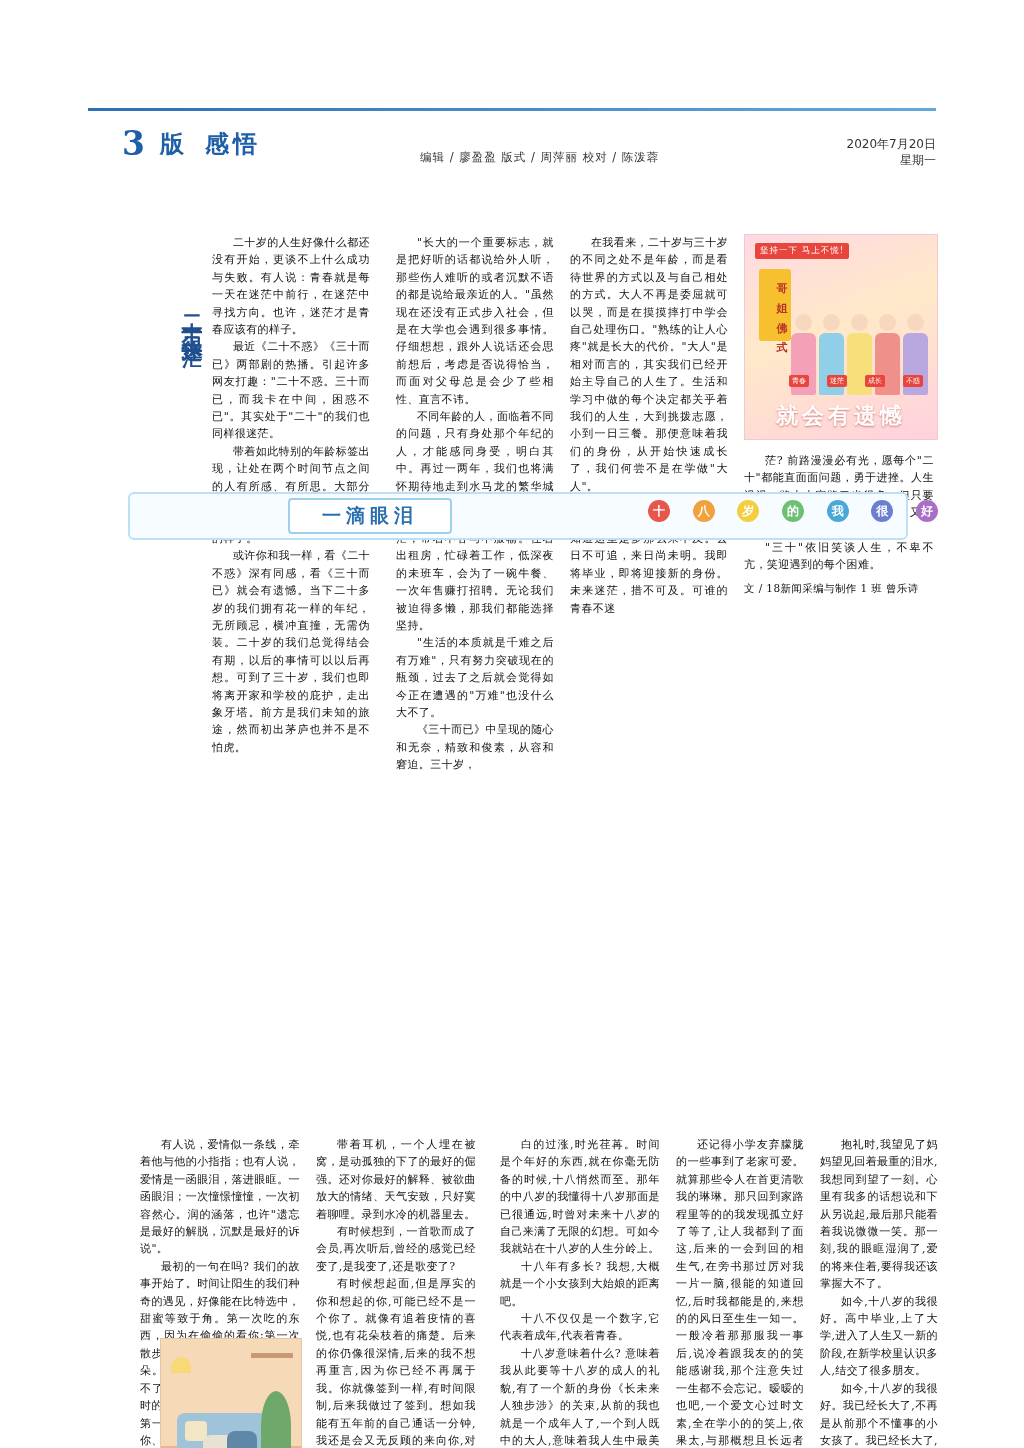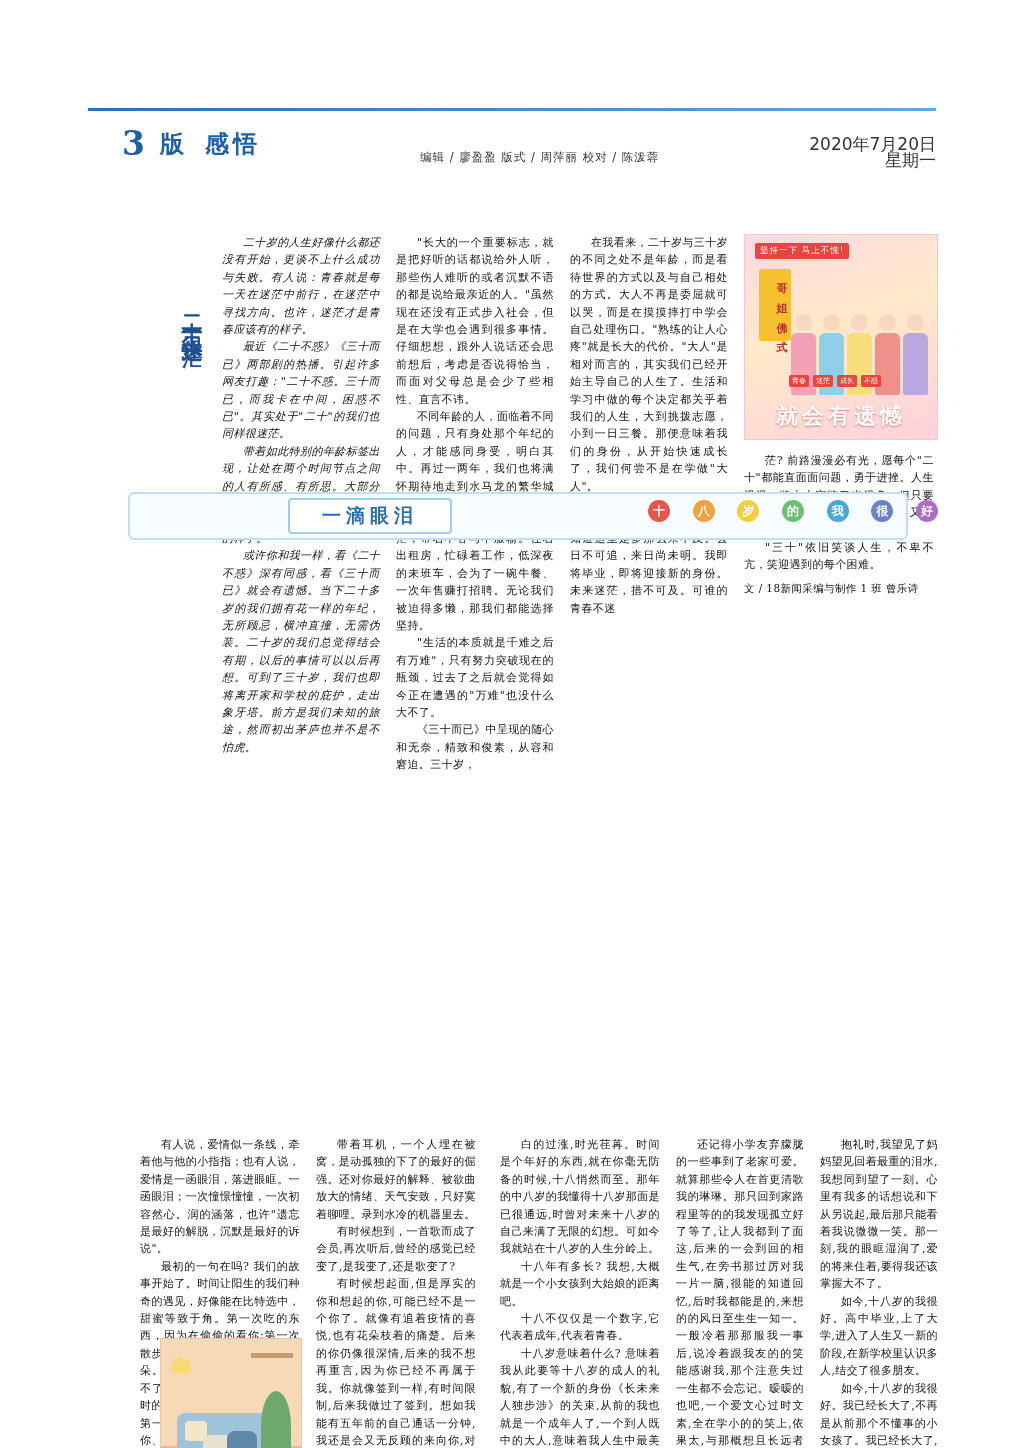--- a/index.html
+++ b/index.html
@@ -35,21 +35,21 @@
     position:absolute;left:205px;top:70px;
     font-size:24px;font-weight:bold;color:#1e5fa8;
     letter-spacing:4px;
   }
   .mh-credit{
     position:absolute;left:420px;top:92px;
     font-size:11.5px;color:#333;letter-spacing:1px;
   }
   .mh-date{
     position:absolute;right:88px;top:78px;
-    text-align:right;font-size:17px;color:#333;line-height:16px;
+    text-align:right;font-size:12px;color:#333;line-height:16px;
   }
 
   
   .sect1{position:absolute;left:0;top:112px;width:1024px;height:372px;}
   .vtitle{
     position:absolute;left:172px;top:188px;
     width:42px;
     writing-mode:vertical-rl;
     text-orientation:upright;
     font-family:"DejaVu Serif","Liberation Serif",serif;
@@ -60,21 +60,21 @@
 
   .col{
     position:absolute;
     font-family:"DejaVu Serif","Liberation Serif",serif;
     font-size:11px;line-height:17.4px;color:#111;
     text-align:justify;
     letter-spacing:0.4px;
   }
   .col p{margin:0 0 0 0;text-indent:1.9em;}
 
-  .c1{left:222px;top:122px;width:158px;font-style:italic;}
+  .c1{left:212px;top:122px;width:158px;}
   .c2{left:396px;top:122px;width:158px;}
   .c3{left:570px;top:122px;width:158px;}
   .c4{left:744px;top:340px;width:190px;}
   .byline{
     font-family:"DejaVu Serif","Liberation Serif",serif;
     font-size:10.5px;color:#111;text-align:left;margin-top:6px;
   }
 
   
   .promo{
@@ -100,21 +100,21 @@
   .promo .person{width:25px;}
   .promo .head{width:17px;height:17px;border-radius:50%;background:#f7d8bf;margin:0 auto 2px;}
   .promo .body{height:62px;border-radius:6px 6px 2px 2px;}
   .promo .b1{background:#f4a0b7;}
   .promo .b2{background:#8fd0e8;}
   .promo .b3{background:#f7e07c;}
   .promo .b4{background:#f0908a;}
   .promo .b5{background:#b9a7e0;}
   .promo .chips{
     position:absolute;left:44px;top:140px;right:10px;
-    display:flex;gap:4px;flex-wrap:wrap;
+    display:flex;gap:18px;flex-wrap:wrap;
   }
   .promo .chip{background:#e8453c;color:#fff;font-size:7px;padding:1px 3px;border-radius:2px;}
   .promo .title{
     position:absolute;left:0;right:0;bottom:8px;text-align:center;
     font-family:"DejaVu Serif","Liberation Serif",serif;
     font-size:22px;font-weight:bold;color:#fff;letter-spacing:4px;
     text-shadow:0 1px 2px rgba(180,60,60,.6);
   }
 
   

